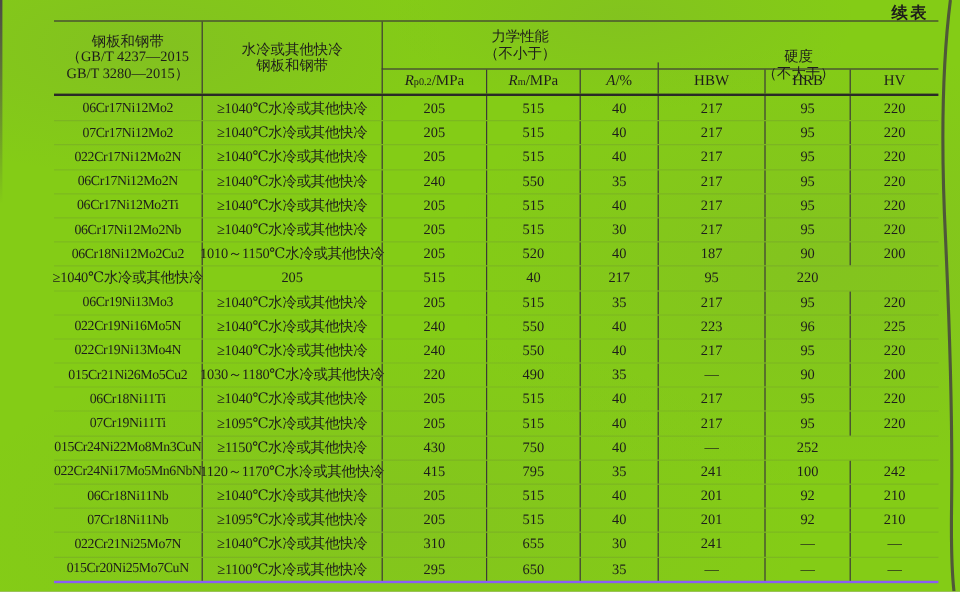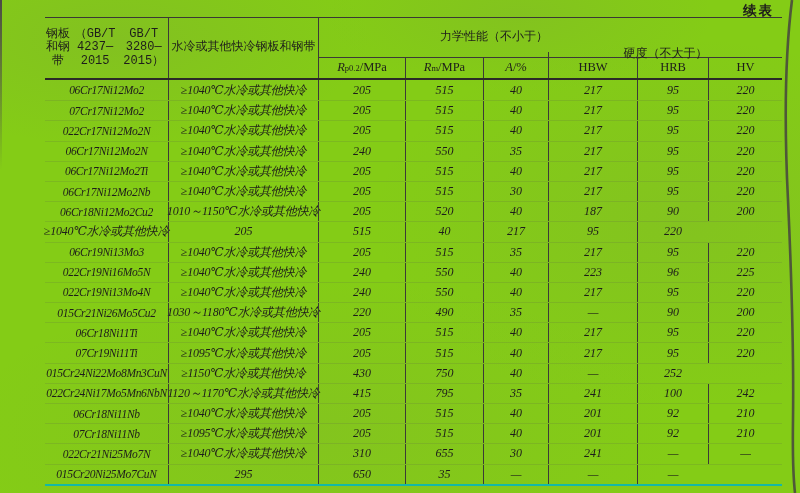--- a/index.html
+++ b/index.html
@@ -37,35 +37,35 @@
     display:grid;
     grid-template-columns:123px 150px 87px 78px 65px 89px 71px 74px;
   }
   
   .thead{
     border-top:1.5px solid #3a3835;
     border-bottom:2.5px solid #2b2a27;
     grid-template-rows:40px 20px;
     font-size:12px;
   }
-  .hc{display:flex;align-items:center;justify-content:center;
-      line-height:13.5px;text-align:center;box-sizing:border-box;font-family:Liberation Mono, monospace;}
+  .hc{display:flex;flex-direction:column;align-items:center;justify-content:center;
+      line-height:13.5px;text-align:center;box-sizing:border-box;}
   .h-c1{grid-row:1/3;grid-column:1;}
   .h-c2{grid-row:1/3;grid-column:2;border-left:1px solid var(--line);}
-  .h-mech{grid-row:1;grid-column:3/6;border-left:1px solid var(--line);border-bottom:1px solid var(--line);justify-content:flex-end;}
+  .h-mech{grid-row:1;grid-column:3/6;border-left:1px solid var(--line);border-bottom:1px solid var(--line);}
   .h-hard{grid-row:1;grid-column:6/9;border-left:1px solid var(--line);border-bottom:1px solid var(--line);margin-top:34px;}
   .h-sub{grid-row:2;justify-content:center;border-left:1px solid var(--line);flex-direction:row;}
   .s3{grid-column:3;} .s4{grid-column:4;} .s5{grid-column:5;}
   .s6{grid-column:6;} .s7{grid-column:7;} .s8{grid-column:8;}
   .h-sub{font-size:12.5px;}
   .it{font-style:italic;}
   sub{font-size:8.5px;line-height:0;}
   .latin{font-family:"Liberation Serif","DejaVu Serif",serif;}
   
-  .tbody{border-bottom:2px solid #14b8a6;font-style:italic;}
+  .tbody{border-bottom:2px solid #8b5cf6;}
   .tr{display:grid;grid-template-columns:123px 150px 87px 78px 65px 89px 71px 74px;
       height:20.2px;box-sizing:border-box;}
   .tr + .tr{border-top:1px solid rgba(90,85,78,0.16);}
   .td{display:flex;align-items:center;justify-content:center;
       box-sizing:border-box;height:100%;font-size:12px;white-space:nowrap;overflow:visible;}
   .td + .td{border-left:1px solid var(--line);}
   .td.c1{font-size:11.5px;letter-spacing:-0.3px;}
   .td.c2{font-size:12px;letter-spacing:-0.2px;}
 </style>
 </head>
@@ -329,20 +329,21 @@
         <div class="td">310</div>
         <div class="td">655</div>
         <div class="td">30</div>
         <div class="td">241</div>
         <div class="td">—</div>
         <div class="td">—</div>
       </div>
 
       <div class="tr">
         <div class="td c1">015Cr20Ni25Mo7CuN</div>
+        <div class="td c2">≥1100℃水冷或其他快冷</div>
         <div class="td">295</div>
         <div class="td">650</div>
         <div class="td">35</div>
         <div class="td">—</div>
         <div class="td">—</div>
         <div class="td">—</div>
       </div>
     </div>
 
   </div>

